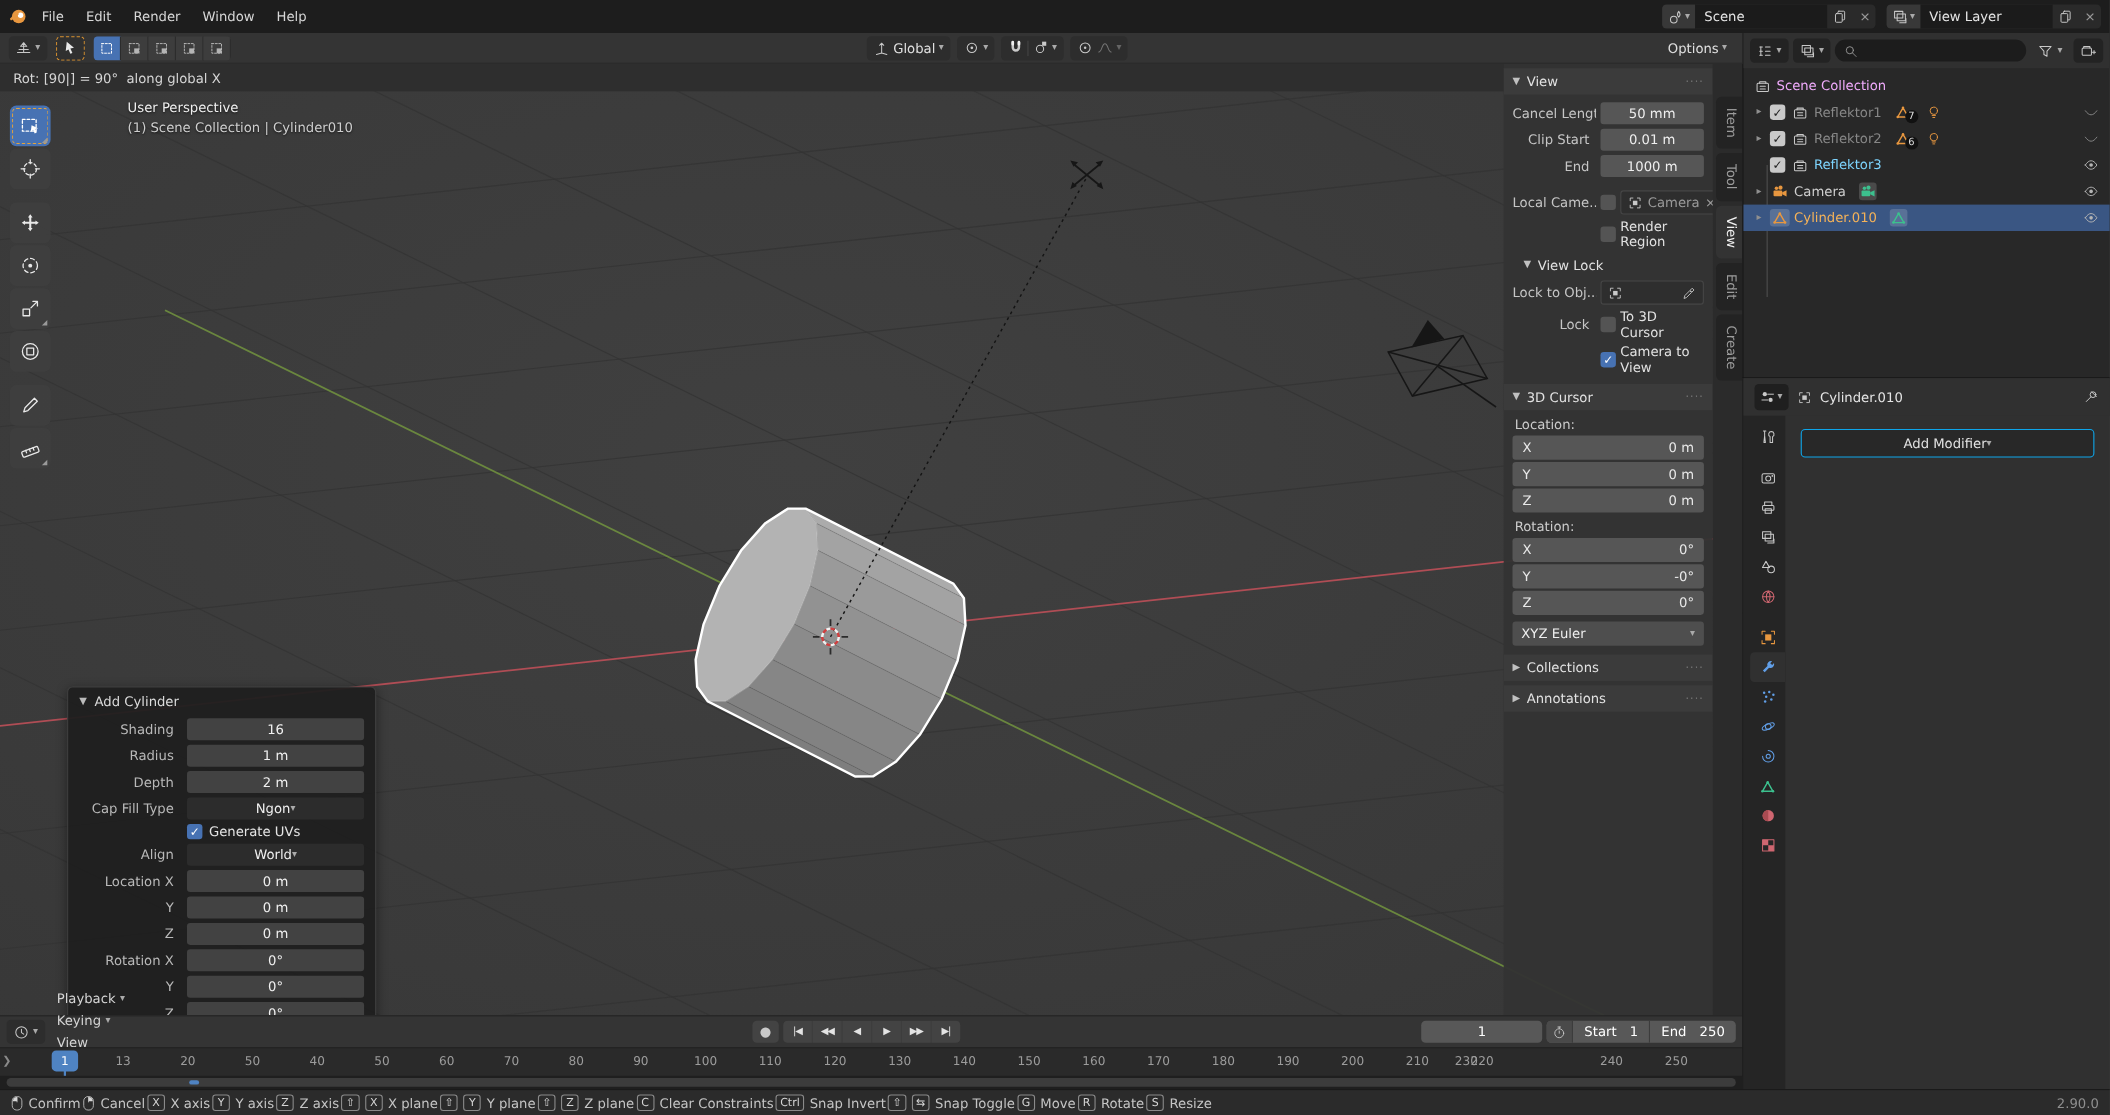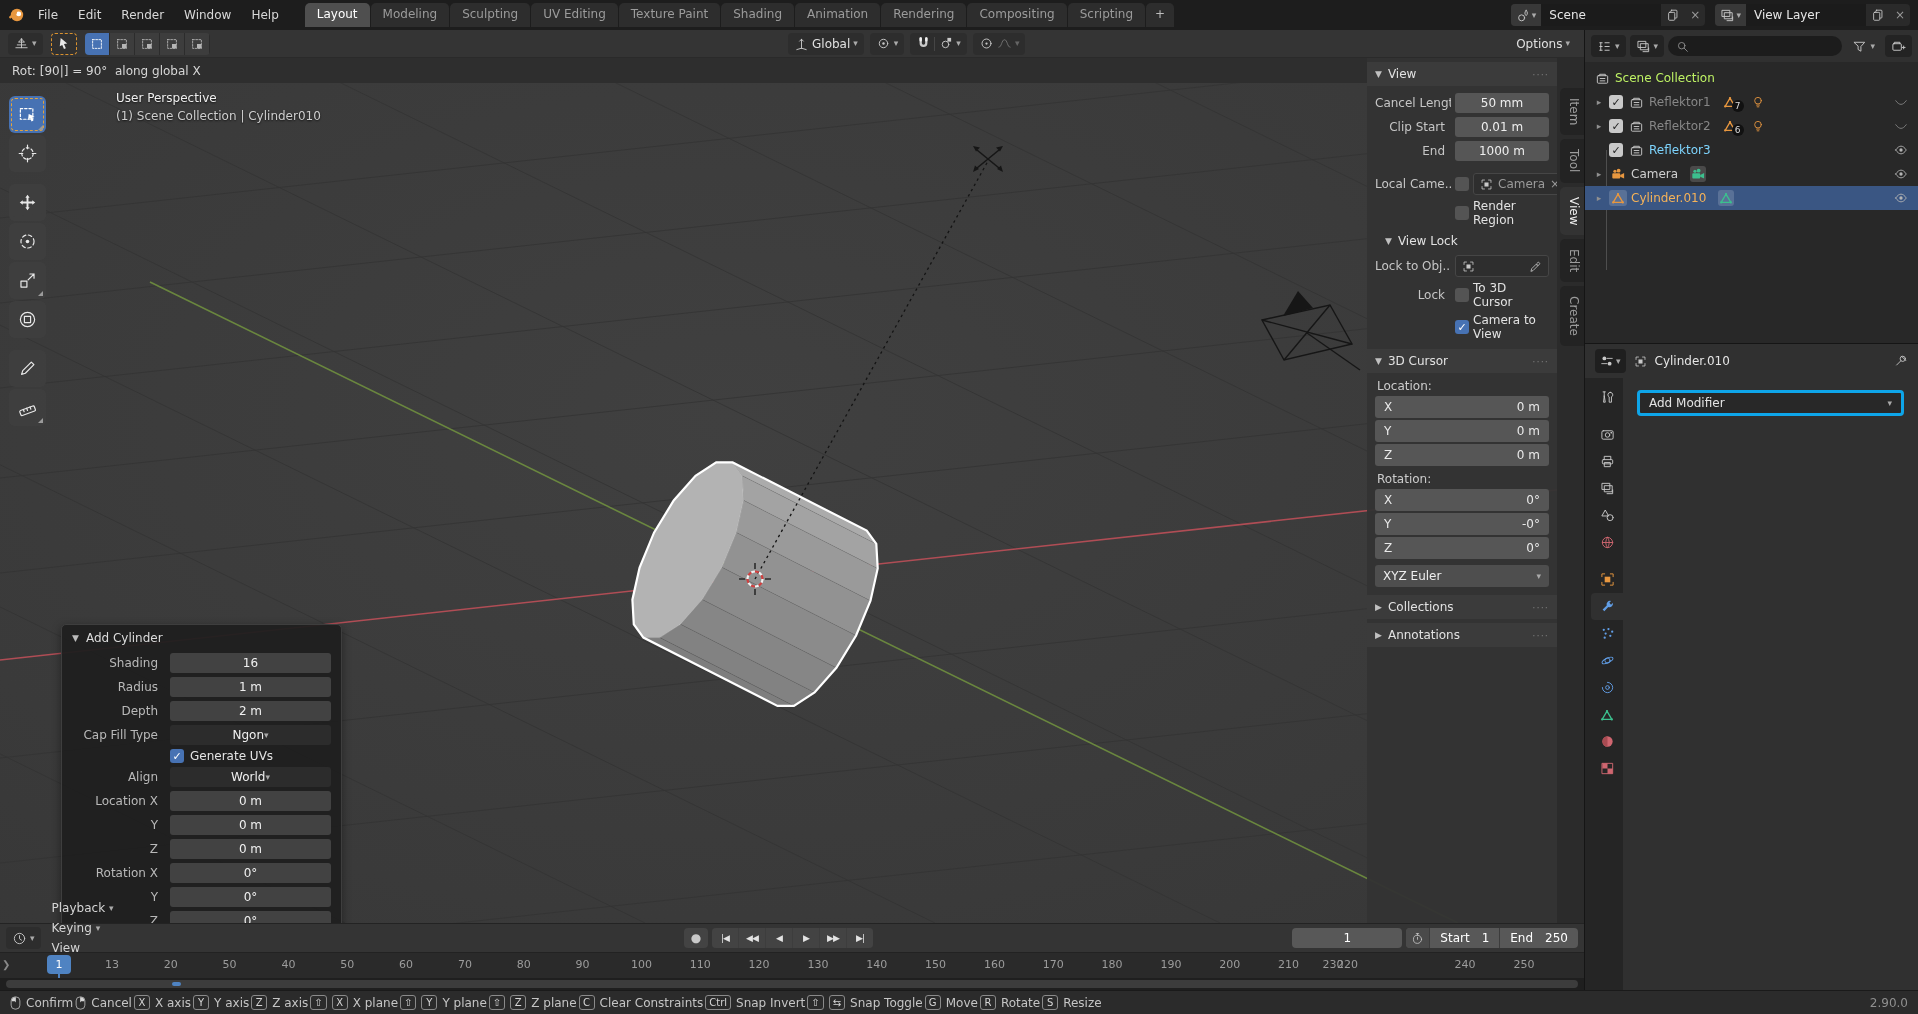--- a/index.html
+++ b/index.html
@@ -113,53 +113,40 @@
 
   
   #properties{left:1584px;top:344px;width:334px;height:646px;background:#303030;border-left:1px solid #151515}
   #proph{display:flex;align-items:center;height:34px;gap:8px;padding:0 10px;background:#303030}
   #proph .ebtn{background:#1f1f1f;border-radius:4px;height:24px;display:flex;align-items:center;padding:0 5px;gap:2px}
   #ptabs{position:absolute;left:0;top:34px;width:38px;bottom:0;background:#252525;display:flex;flex-direction:column;align-items:center;padding-top:6px}
   .ptab{width:32px;height:27px;display:flex;align-items:center;justify-content:center;border-radius:4px 0 0 4px;margin-left:6px}
   .ptab.active{background:#303030}
   .ptab.gapafter{margin-bottom:10px}
   #pbody{position:absolute;left:38px;top:34px;right:0;bottom:0;padding:12px 14px}
-  .addmod{background:#282828;border:3px solid #0ea5e9;border-radius:4px;height:26px;display:flex;align-items:center;justify-content:space-between;padding:0 9px;color:#e3e3e3}
+  .addmod{background:#282828;border:1px solid #0ea5e9;border-radius:4px;height:26px;display:flex;align-items:center;justify-content:center;padding:0 9px;color:#e3e3e3}
 
   
   #statusbar{left:0;top:990px;width:1918px;height:24px;background:#2b2b2b;border-top:1px solid #1a1a1a;display:flex;align-items:center;padding:0 10px;gap:15px;color:#c5c5c5;z-index:30}
   .sbi{display:flex;align-items:center;gap:5px;white-space:nowrap}
   .kcap{border:1px solid #8a8a8a;border-radius:3px;min-width:16px;height:15px;display:inline-flex;align-items:center;justify-content:center;padding:0 3px;font-size:10px;color:#d6d6d6}
   #version{margin-left:auto;color:#8f8f8f}
 </style>
 </head>
 <body>
 
 <div id="topbar" class="abs">
   <span>
       <svg viewBox="0 0 16 16" width="18" height="18" fill="none" stroke-linecap="round" stroke-linejoin="round">
         <circle cx="8" cy="8" r="5.5" fill="#e8973f"></circle>
         <circle cx="9.5" cy="7" r="2.2" fill="#fff"></circle>
         <path d="M2 10l5-4" stroke="#e8973f" stroke-width="2"></path>
       </svg>
     </span>
   <span id="menus"><span class="menu">File</span><span class="menu">Edit</span><span class="menu">Render</span><span class="menu">Window</span><span class="menu">Help</span></span>
-  <span class="wtabs" id="wtabs">
-      <span class="wtab active">Layout</span>
-      <span class="wtab">Modeling</span>
-      <span class="wtab">Sculpting</span>
-      <span class="wtab">UV Editing</span>
-      <span class="wtab">Texture Paint</span>
-      <span class="wtab">Shading</span>
-      <span class="wtab">Animation</span>
-      <span class="wtab">Rendering</span>
-      <span class="wtab">Compositing</span>
-      <span class="wtab">Scripting</span>
-      <span class="wtab add">+</span>
-    </span>
   <span style="flex:1"></span>
   <div class="idsel">
     <span class="ibtn">
         <span>
           <svg viewBox="0 0 16 16" width="15" height="15" fill="none" stroke-linecap="round" stroke-linejoin="round">
             <path d="M10.8 2.5c1.8 2.3 1.8 3.8 0 5.6-1.8-1.8-1.8-3.3 0-5.6z" stroke="#c9c9c9"></path>
             <circle cx="6" cy="10.5" r="3.2" stroke="#c9c9c9"></circle>
           </svg>
         </span>
         <span class="chev">▾</span>
@@ -757,21 +744,21 @@
         </span>
       </span>
   </div>
   <div class="orow" style="margin-top:4px">
     <span class="oicon">
         <svg viewBox="0 0 16 16" width="15" height="15" fill="none" stroke-linecap="round" stroke-linejoin="round">
           <rect x="2.5" y="5" width="11" height="8" rx="1" stroke="#c9c9c9"></rect>
           <path d="M5 5V3.5h6V5M5.5 8h5M5.5 10.5h5" stroke="#c9c9c9"></path>
         </svg>
       </span>
-    <span class="oname" style="color:#bef264">Scene Collection</span>
+    <span class="oname" style="color:#f0abfc">Scene Collection</span>
   </div>
   <div id="otree" style="position:relative">
     <div id="treeline"></div>
   <div class="orow">
         <span class="disc">▸</span>
         <span class="ocb">✓</span>
         <span class="oicon">
           <svg viewBox="0 0 16 16" width="15" height="15" fill="none" stroke-linecap="round" stroke-linejoin="round">
             <rect x="2.5" y="5" width="11" height="8" rx="1" stroke="#c9c9c9"></rect>
             <path d="M5 5V3.5h6V5M5.5 8h5M5.5 10.5h5" stroke="#c9c9c9"></path>

